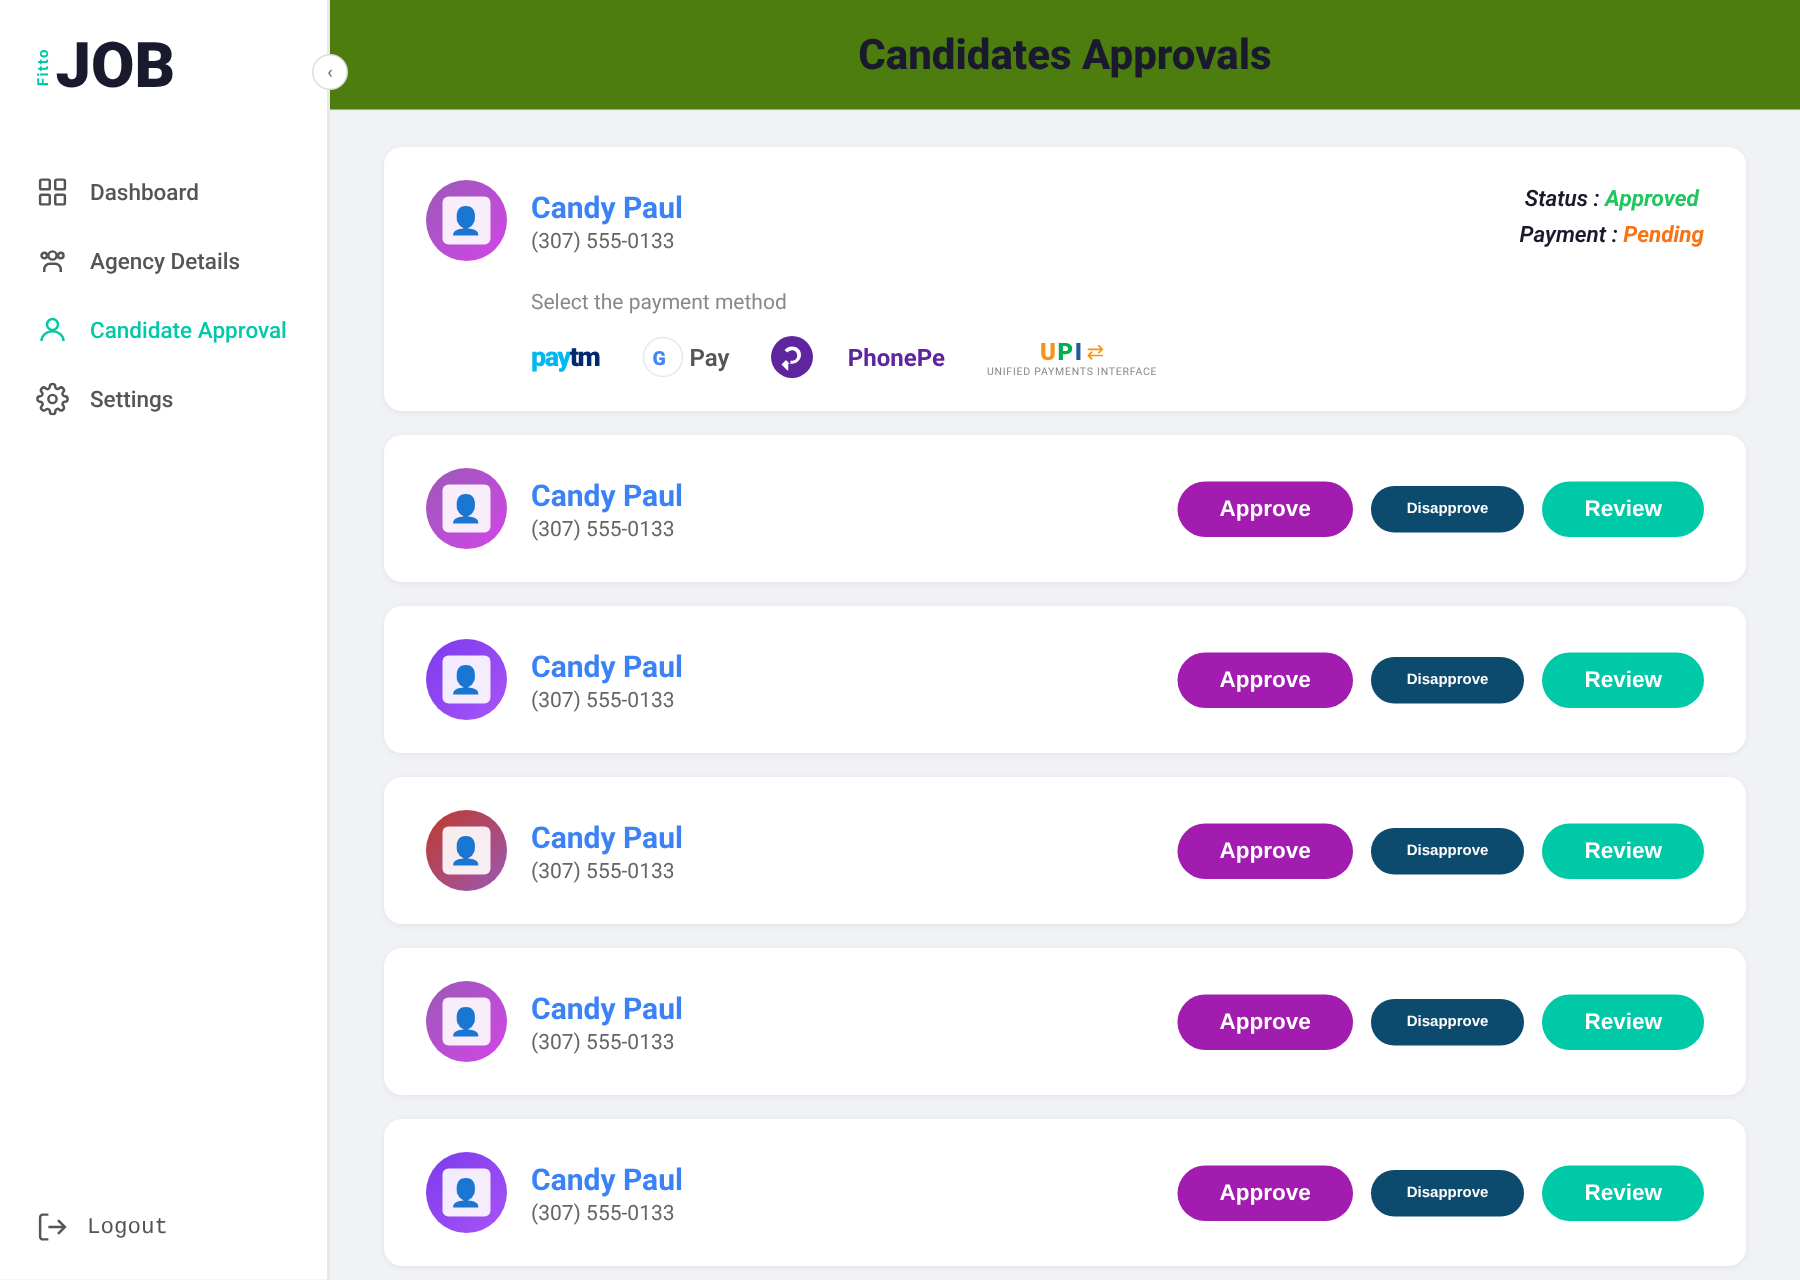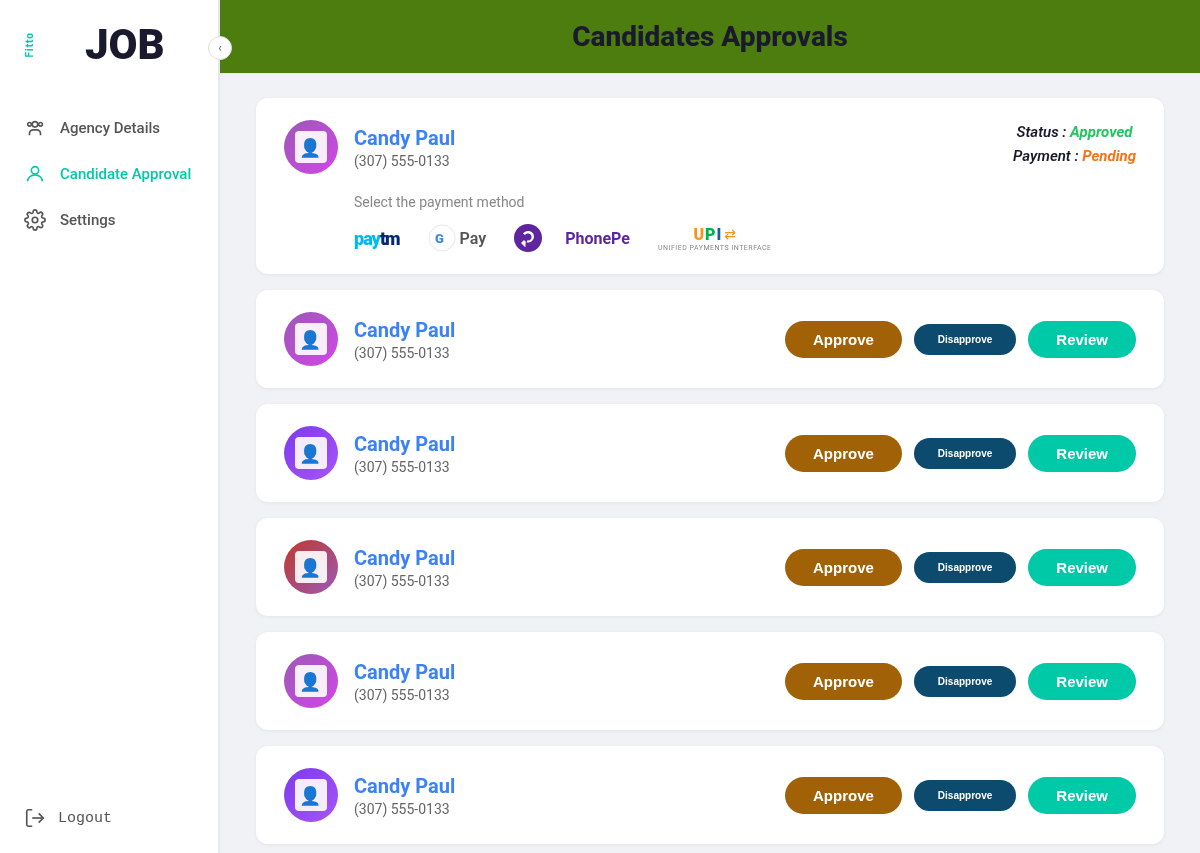--- a/index.html
+++ b/index.html
@@ -19,21 +19,20 @@
       display: flex;
       flex-direction: column;
       border-right: 2px solid #e8e8e8;
       position: relative;
     }
 
     .logo-area {
       padding: 20px 24px 16px;
       display: flex;
       align-items: center;
-      gap: 48px;
     }
 
     .logo-fitto {
       font-size: 10px;
       font-weight: 700;
       color: #00c9a7;
       writing-mode: vertical-rl;
       text-orientation: mixed;
       transform: rotate(180deg);
       margin-right: 2px;
@@ -305,21 +304,21 @@
 
     
     .action-buttons {
       display: flex;
       gap: 12px;
       align-items: center;
       margin-left: auto;
     }
 
     .btn-approve {
-      background: #a16207;
+      background: #a21caf;
       color: white;
       border: none;
       border-radius: 24px;
       padding: 10px 28px;
       font-size: 15px;
       font-weight: 600;
       cursor: pointer;
       white-space: nowrap;
     }
 
@@ -359,20 +358,31 @@
   <div class="logo-area">
     <span class="logo-fitto">Fitto</span>
     <span class="logo-job">JOB</span>
   </div>
 
   <div class="collapse-btn">
     <span>‹</span>
   </div>
 
   <nav class="nav-menu">
+    <div class="nav-item">
+      <div class="nav-icon">
+        <svg viewBox="0 0 24 24" fill="none" stroke="currentColor" stroke-width="1.8">
+          <rect x="3" y="3" width="7" height="7" rx="1"></rect>
+          <rect x="14" y="3" width="7" height="7" rx="1"></rect>
+          <rect x="3" y="14" width="7" height="7" rx="1"></rect>
+          <rect x="14" y="14" width="7" height="7" rx="1"></rect>
+        </svg>
+      </div>
+      <span>Dashboard</span>
+    </div>
 
     <div class="nav-item">
       <div class="nav-icon">
         <svg viewBox="0 0 24 24" fill="none" stroke="currentColor" stroke-width="1.8">
           <circle cx="12" cy="8" r="3"></circle>
           <path d="M6 20v-2a4 4 0 014-4h4a4 4 0 014 4v2"></path>
           <circle cx="18" cy="8" r="2"></circle>
           <circle cx="6" cy="8" r="2"></circle>
         </svg>
       </div>

